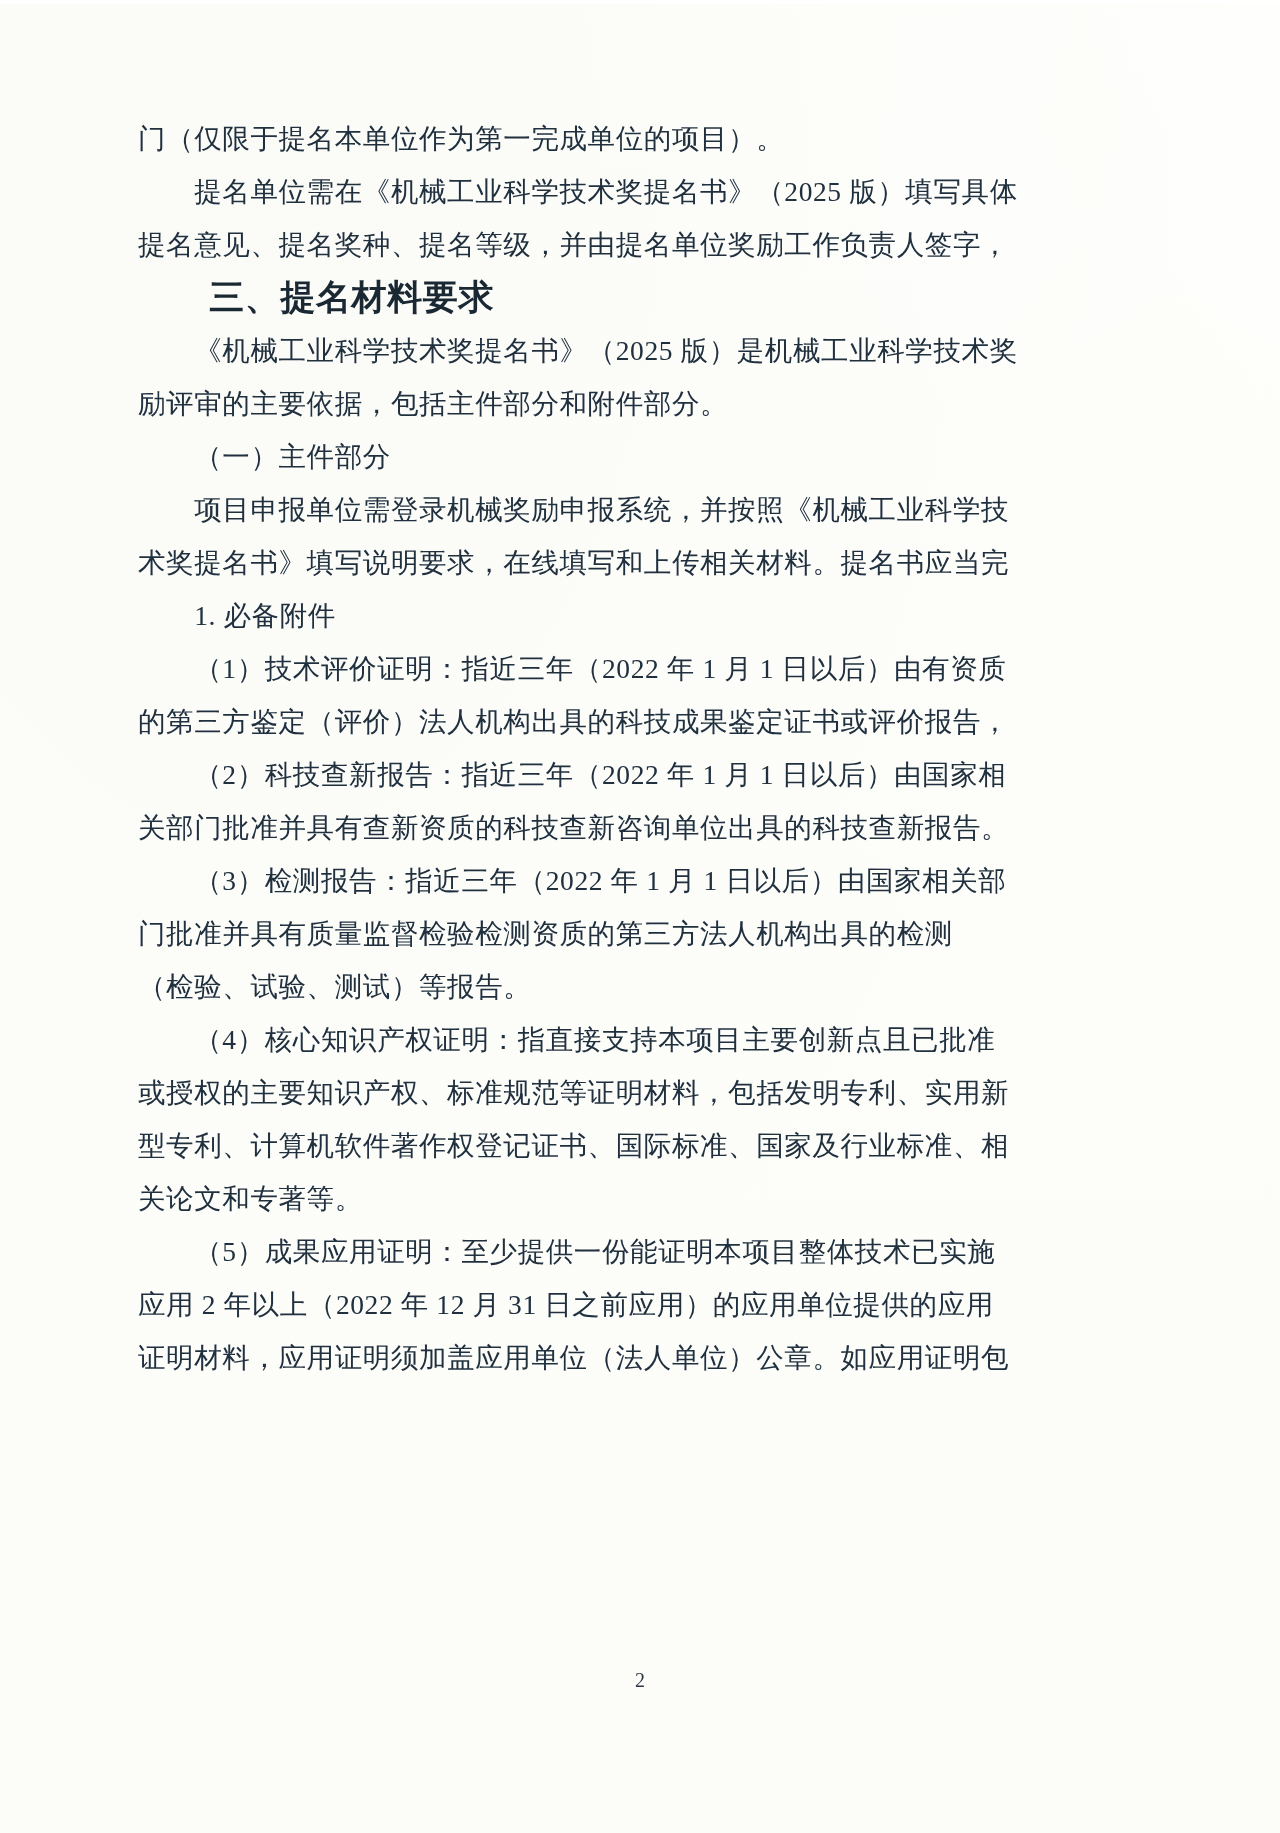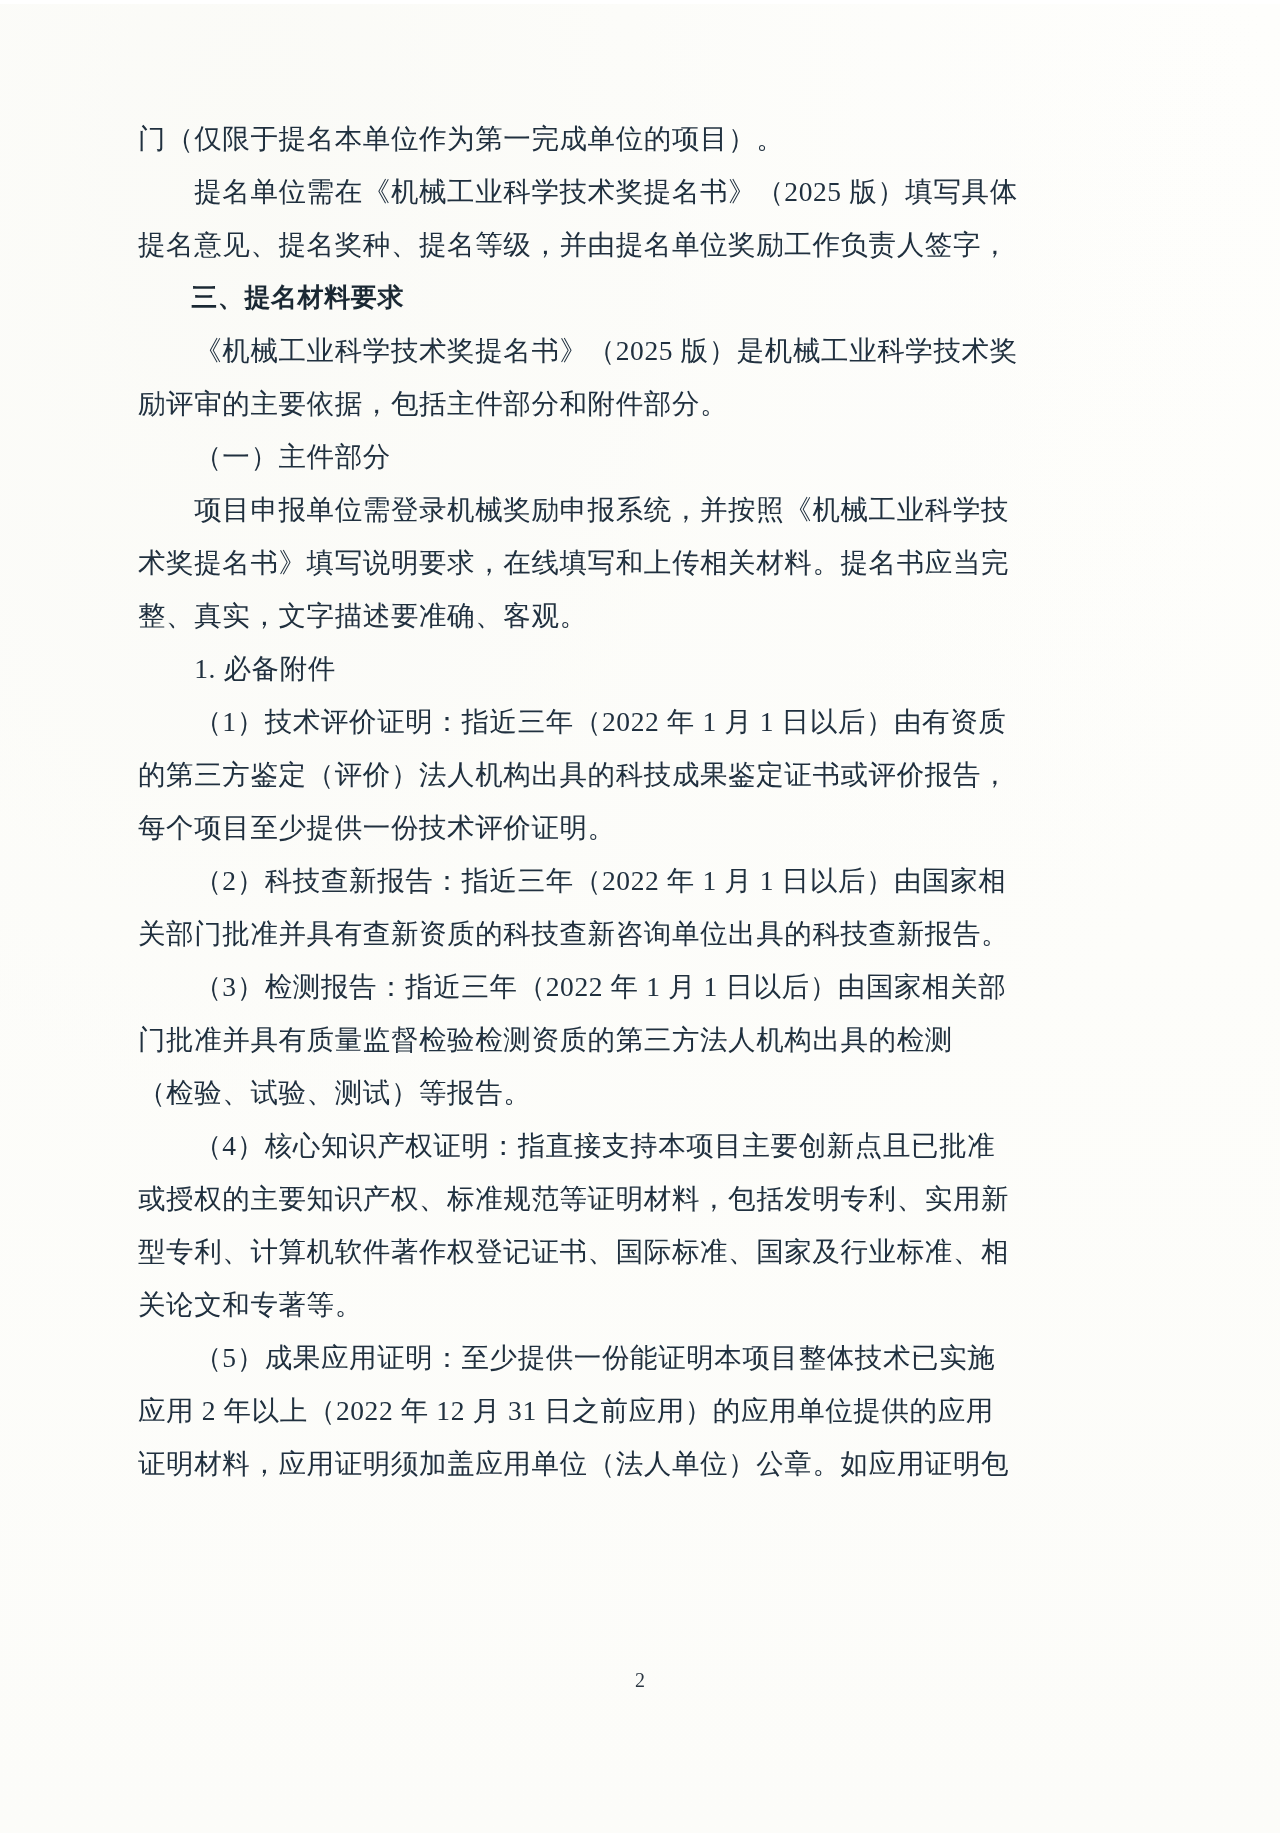--- a/index.html
+++ b/index.html
@@ -33,21 +33,21 @@
     color: #1d2733;
   }
   .line {
     font-size: 27.5px;
     line-height: 53px;
     letter-spacing: 0.6px;
     white-space: pre;
     color: #20303f;
   }
   .heading {
-    font-size: 26px;
+    font-size: 35px;
     line-height: 53px;
     letter-spacing: 0.6px;
     white-space: pre;
     font-weight: bold;
     color: #1a2833;
   }
   .block {
     margin: 0;
     padding: 0;
   }
@@ -97,32 +97,30 @@
       <div class="line">励评审的主要依据，包括主件部分和附件部分。</div>
     </div>
 
     <div class="block">
       <div class="line">　　（一）主件部分</div>
     </div>
 
     <div class="block">
       <div class="line">　　项目申报单位需登录机械奖励申报系统，并按照《机械工业科学技</div>
       <div class="line">术奖提名书》填写说明要求，在线填写和上传相关材料。提名书应当完</div>
-      <div class="line">整、真实，文字描述要准确、客观。</div>
     </div>
 
 
     <div class="block">
       <div class="line">　　1. 必备附件</div>
     </div>
 
     <div class="block">
       <div class="line">　　（1）技术评价证明：指近三年（2022 年 1 月 1 日以后）由有资质</div>
       <div class="line">的第三方鉴定（评价）法人机构出具的科技成果鉴定证书或评价报告，</div>
-      <div class="line">每个项目至少提供一份技术评价证明。</div>
     </div>
 
     <div class="block">
       <div class="line">　　（2）科技查新报告：指近三年（2022 年 1 月 1 日以后）由国家相</div>
       <div class="line">关部门批准并具有查新资质的科技查新咨询单位出具的科技查新报告。</div>
     </div>
 
     <div class="block">
       <div class="line">　　（3）检测报告：指近三年（2022 年 1 月 1 日以后）由国家相关部</div>
       <div class="line">门批准并具有质量监督检验检测资质的第三方法人机构出具的检测</div>

